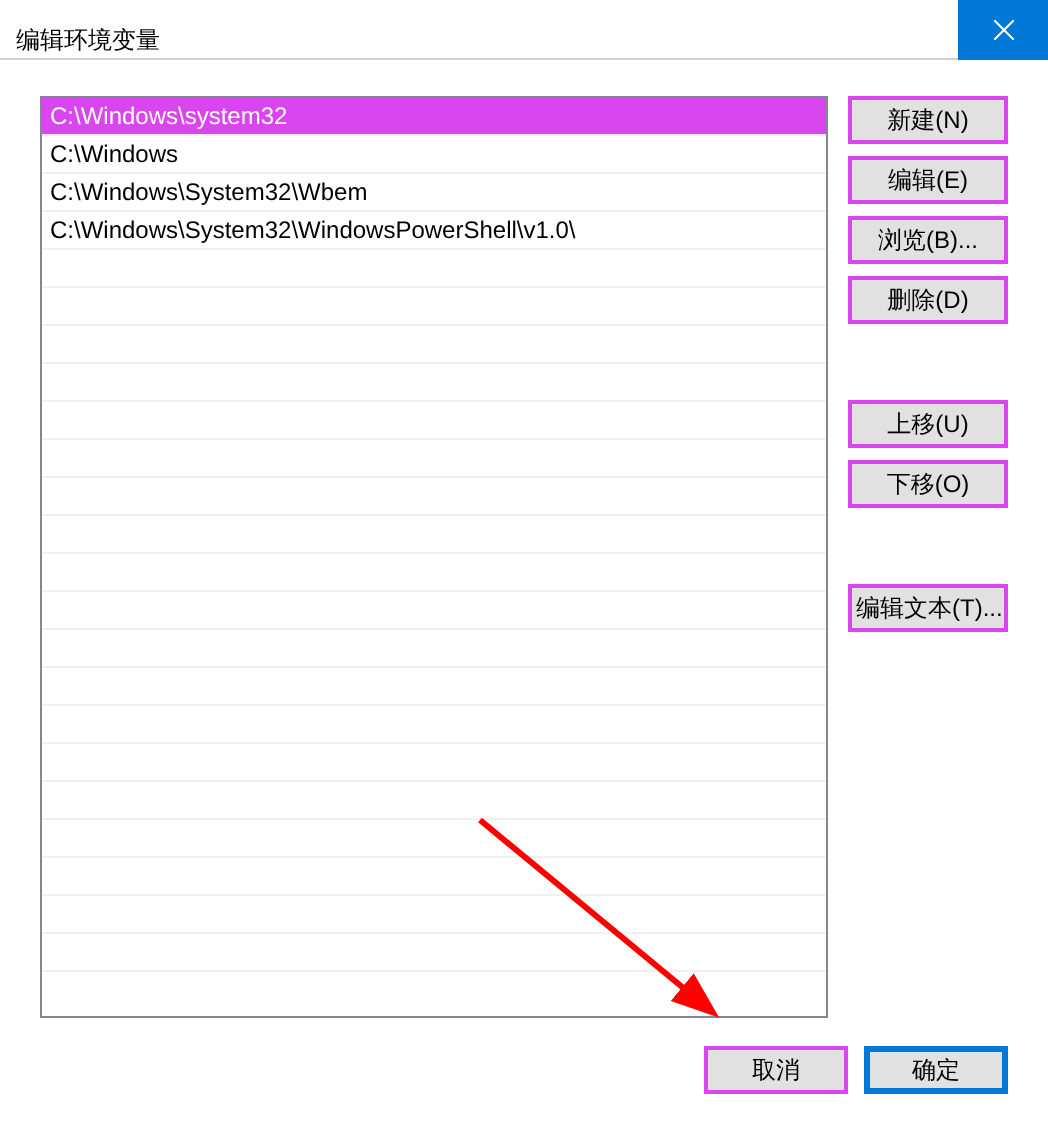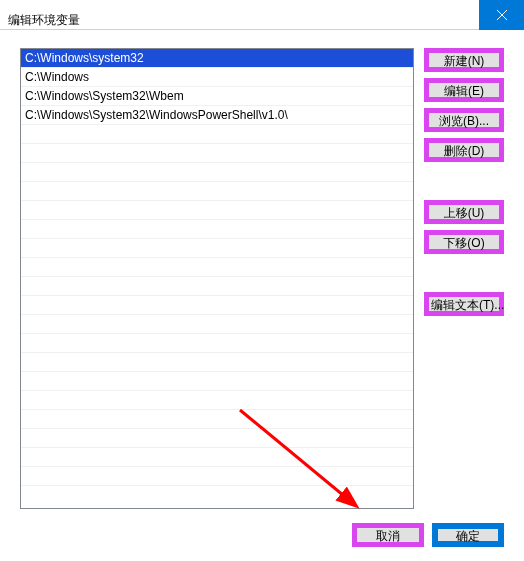--- a/index.html
+++ b/index.html
@@ -66,35 +66,35 @@
       padding: 0 4px;
       border-bottom: 1px solid #f0f0f0;
       font-size: 12px;
       color: #000;
       white-space: nowrap;
       overflow: hidden;
       text-overflow: clip;
       cursor: default;
     }
     .list-item.selected {
-      background: #1d4ed8;
+      background: #d946ef;
       color: #fff;
     }
     .list-item.empty { color: transparent; }
     .sidebar {
       width: 80px;
       display: flex;
       flex-direction: column;
       gap: 6px;
     }
     .sidebar .spacer-sm { height: 26px; }
     .sidebar .spacer-md { height: 26px; }
     .win-btn {
       height: 24px;
-      border: 5px solid #d946ef;
+      border: 2px solid #d946ef;
       background: #e1e1e1;
       font-size: 12px;
       font-family: inherit;
       cursor: pointer;
       color: #000;
       padding: 0 2px;
       white-space: nowrap;
     }
     .win-btn.default { border-color: #0078d7; box-shadow: inset 0 0 0 1px #0078d7; }
     .footer {

